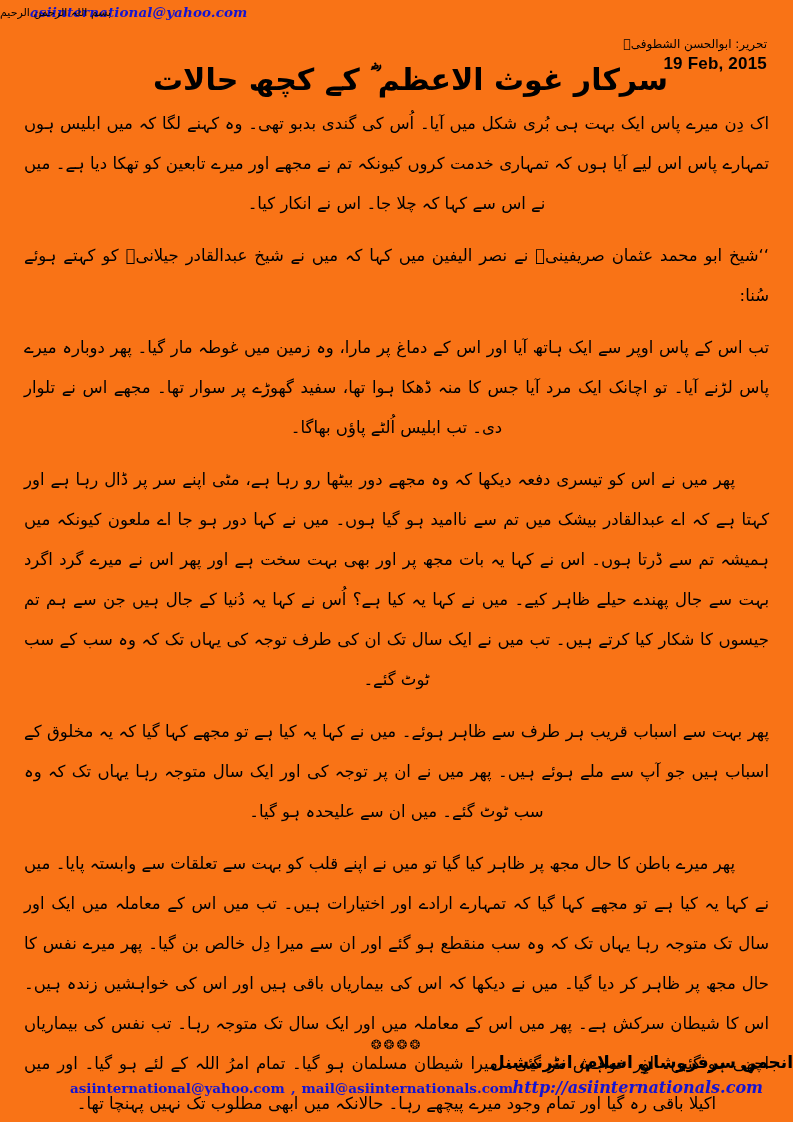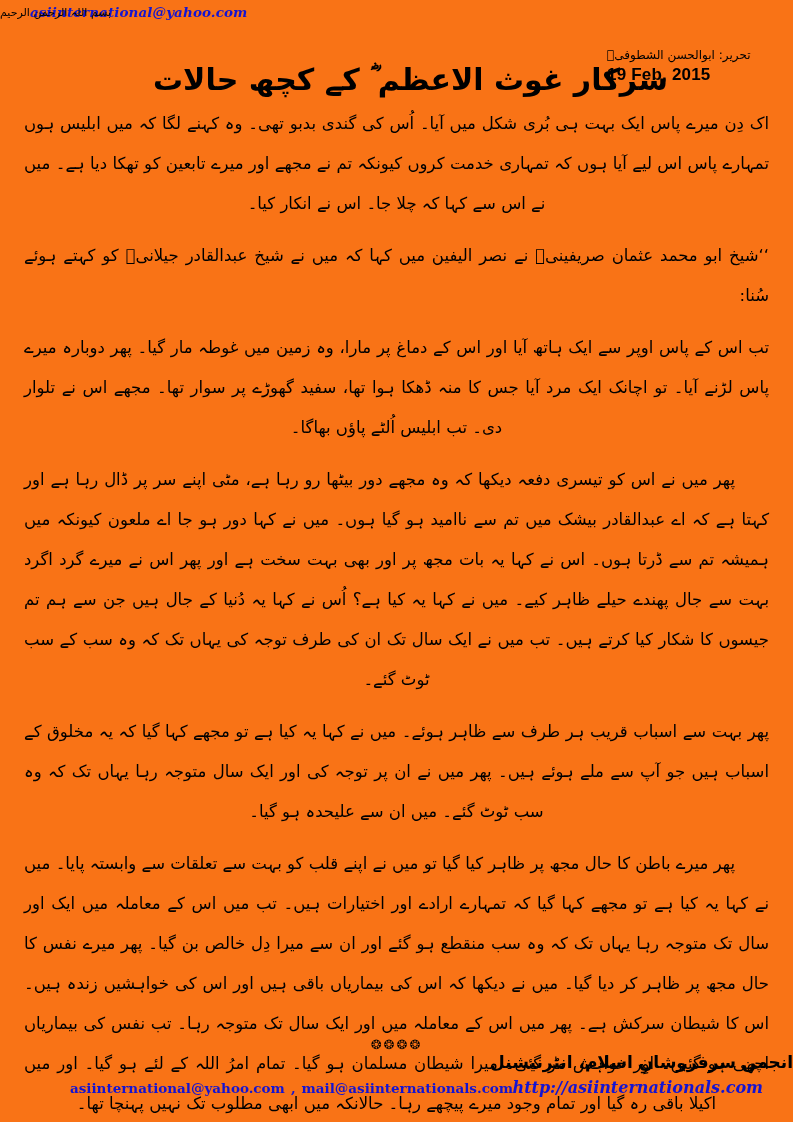--- a/index.html
+++ b/index.html
@@ -54,23 +54,23 @@
     text-align: left;
     direction: rtl;
     font-family: "DejaVu Sans", sans-serif;
     font-size: 11px;
     color: #000000;
     line-height: 1.2;
   }
 
   .byline-block {
     position: absolute;
-    top: 49px;
+    top: 38px;
     right: 26px;
-    text-align: left;
+    text-align: right;
     direction: rtl;
     width: 160px;
   }
   .byline-author {
     font-family: "DejaVu Sans", sans-serif;
     font-size: 12px;
     color: #000000;
     white-space: nowrap;
     line-height: 1.15;
   }

